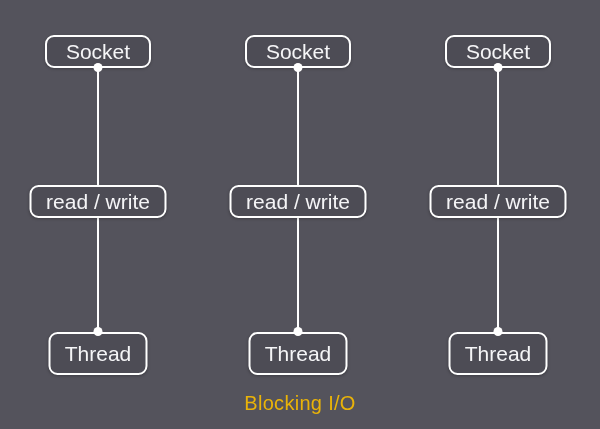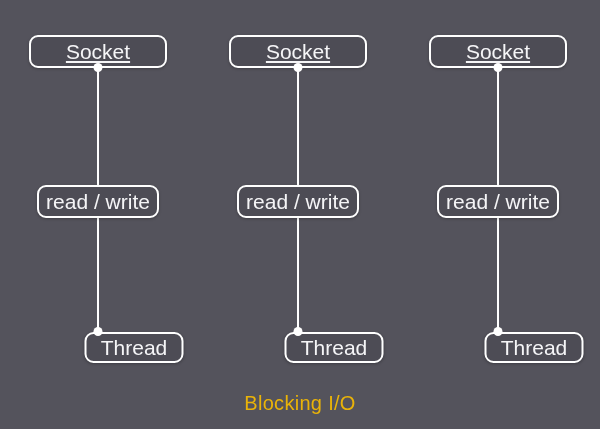--- a/index.html
+++ b/index.html
@@ -41,23 +41,23 @@
     color: #f5f5f7;
     font-size: 21px;
     line-height: 1;
     display: flex;
     align-items: center;
     justify-content: center;
     white-space: nowrap;
     box-shadow: 0 1px 3px rgba(0,0,0,0.25);
     z-index: 2;
   }
-  .node-socket { top: 35px;  width: 138px; height: 33px; text-decoration: underline; }
-  .node-rw     { top: 185px; width: 122px; height: 33px; }
-  .node-thread { top: 332px; width: 99px;  height: 31px; margin-left: 36px; }
+  .node-socket { top: 35px;  width: 106px; height: 33px; }
+  .node-rw     { top: 185px; width: 137px; height: 33px; }
+  .node-thread { top: 332px; width: 99px;  height: 43px; }
   .dot {
     position: absolute;
     left: 50%;
     width: 9px;
     height: 9px;
     border-radius: 50%;
     background: #ffffff;
     transform: translateX(-50%);
     z-index: 3;
   }

